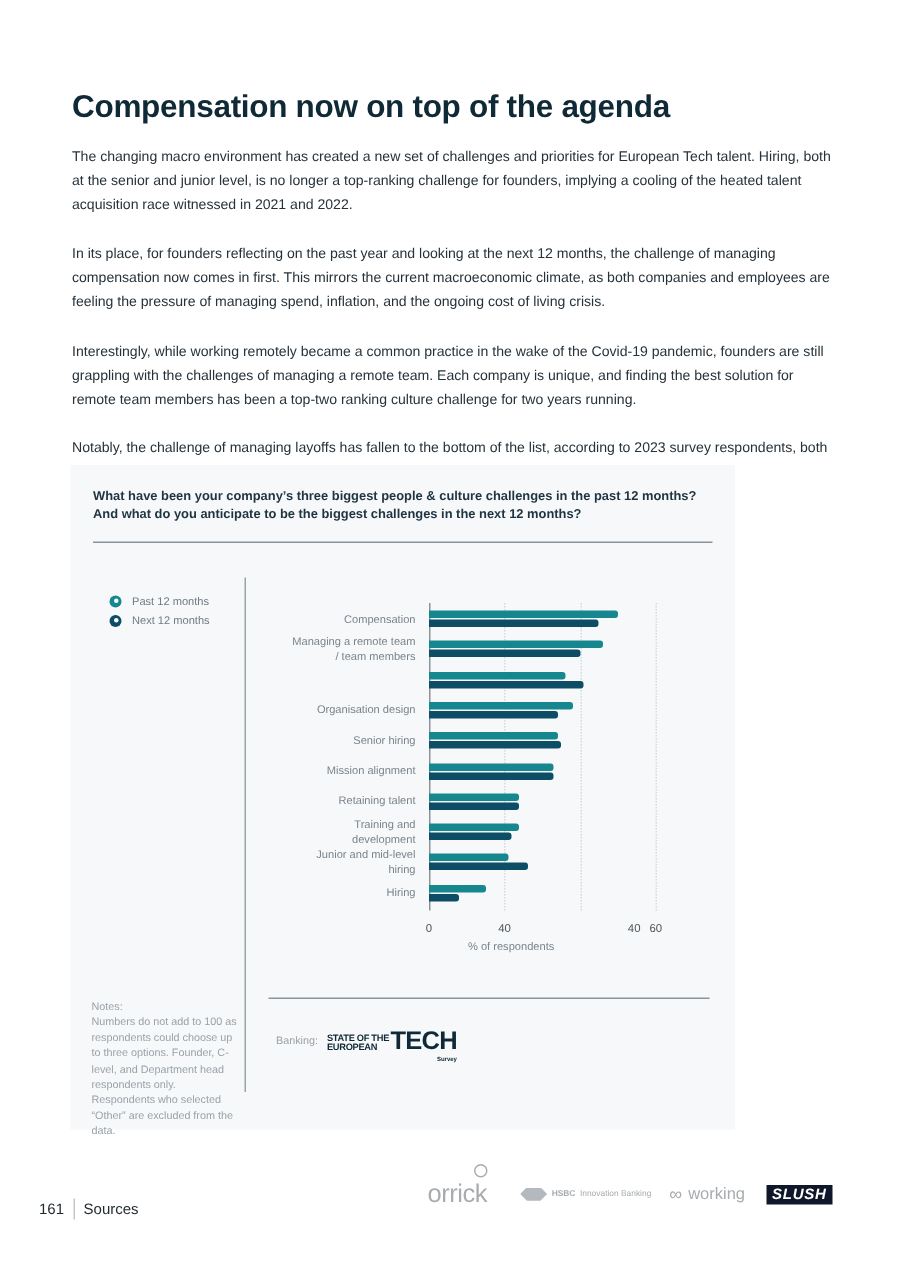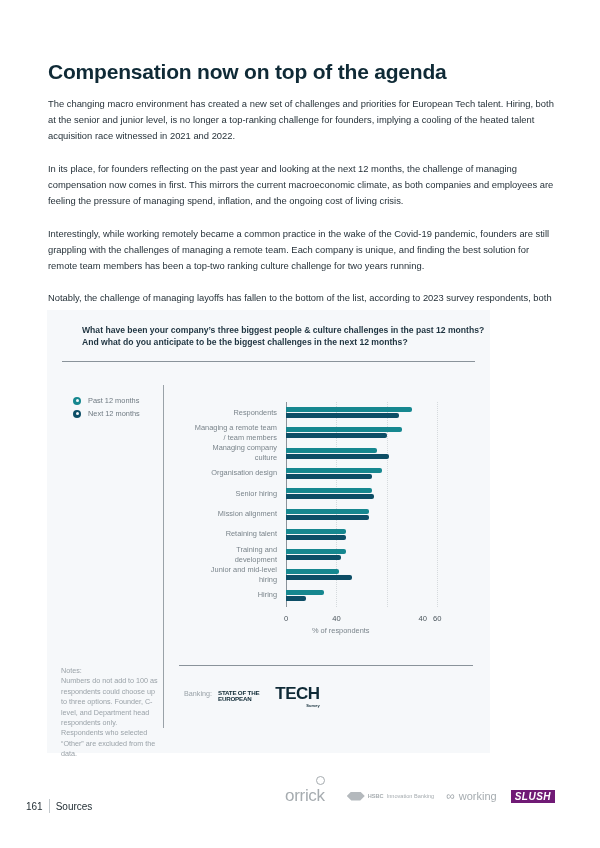--- a/index.html
+++ b/index.html
@@ -4,21 +4,21 @@
 <style>
   * { box-sizing: border-box; margin: 0; padding: 0; }
   html, body { width: 600px; height: 848px; background: #ffffff; overflow: hidden; }
   body { position: relative; font-family: "Liberation Sans", sans-serif; color: #1e2a30; }
 
   .title { position: absolute; left: 48px; top: 60px; font-size: 21px; font-weight: bold; color: #0f2a36; letter-spacing: -0.2px; }
   .body-text { position: absolute; left: 48px; top: 96px; width: 510px; font-size: 9.4px; line-height: 16.2px; color: #26323a; }
   .body-text p { margin-bottom: 16.2px; }
 
   .panel { position: absolute; left: 47px; top: 310px; width: 443px; height: 443px; background: #f6f8fa; }
-  .question { position: absolute; left: 15px; top: 14px; width: 420px; font-size: 8.6px; line-height: 12.4px; font-weight: bold; color: #1f3440; margin-left: 20px; }
+  .question { position: absolute; left: 15px; top: 14px; width: 420px; font-size: 8.6px; line-height: 12.4px; font-weight: bold; color: #1f3440; }
   .q-rule { position: absolute; left: 15px; top: 51px; width: 413px; height: 1px; background: #8a939a; }
 
   .legend { position: absolute; left: 26px; top: 84px; }
   .legend-item { display: flex; align-items: center; height: 13px; font-size: 7.4px; color: #6f7a82; }
   .legend-dot { width: 8px; height: 8px; border-radius: 50%; margin-right: 7px; position: relative; }
   .legend-dot::after { content: ""; position: absolute; left: 2.5px; top: 2.5px; width: 3px; height: 3px; border-radius: 50%; background: #f6f8fa; }
 
   .vdiv { position: absolute; left: 116px; top: 75px; width: 1px; height: 343px; background: #9aa2a8; }
 
   .chart { position: absolute; left: 0; top: 0; width: 443px; height: 443px; }
@@ -28,34 +28,34 @@
   .bar { position: absolute; left: 239px; height: 5px; border-radius: 0 2px 2px 0; }
   .tick { position: absolute; top: 304px; font-size: 7.6px; color: #4a555c; transform: translateX(-50%); }
   .xlabel { position: absolute; left: 265px; top: 316px; font-size: 7.4px; color: #7a848b; }
 
   .notes { position: absolute; left: 14px; top: 344px; width: 100px; font-size: 7.2px; line-height: 10.4px; color: #9aa2a8; margin-top: 12px; }
   .sources-rule { position: absolute; left: 132px; top: 355px; width: 294px; height: 1px; background: #8a939a; }
   .sources { position: absolute; left: 137px; top: 375px; display: flex; align-items: center; }
   .sources-label { font-size: 7.2px; color: #9aa2a8; margin-right: 6px; }
   .setlogo { display: flex; align-items: flex-end; color: #0f2a36; font-weight: bold; line-height: 1; position: relative; }
   .setlogo .left { display: flex; flex-direction: column; font-size: 6.2px; letter-spacing: -0.2px; }
-  .setlogo .tech { font-size: 17px; letter-spacing: -0.5px; margin-left: 16px; }
+  .setlogo .tech { font-size: 17px; letter-spacing: -0.5px; margin-left: 1px; }
   .setlogo .survey { position: absolute; right: 0; bottom: -6px; font-size: 4px; }
 
   .footer { position: absolute; left: 26px; top: 799px; display: flex; align-items: center; font-size: 10px; color: #1e2a30; }
   .footer .sep { width: 1px; height: 14px; background: #c2c8cc; margin: 0 6px; }
   .logos { position: absolute; left: 285px; top: 786px; display: flex; align-items: center; color: #a6acb0; }
   .orrick { position: relative; font-size: 17px; margin-right: 22px; letter-spacing: -0.3px; }
   .orrick .ring { position: absolute; right: 0px; top: -10px; width: 9px; height: 9px; border: 1.5px solid #a6acb0; border-radius: 50%; }
   .hsbc { display: flex; align-items: center; font-size: 5.6px; margin-right: 12px; }
   .hsbc .mark { width: 18px; height: 9px; background: #b4b9bd; clip-path: polygon(0 50%, 25% 0, 75% 0, 100% 50%, 75% 100%, 25% 100%); margin-right: 3px; }
   .hsbc b { margin-right: 3px; }
   .affinity { display: flex; align-items: center; font-size: 11px; margin-right: 14px; }
   .affinity .mark { font-size: 12px; margin-right: 4px; }
-  .slush { background: #701a75; color: #ffffff; font-weight: bold; font-style: italic; font-size: 10px; padding: 1px 4px; letter-spacing: 0.5px; }
+  .slush { background: #0f172a; color: #ffffff; font-weight: bold; font-style: italic; font-size: 10px; padding: 1px 4px; letter-spacing: 0.5px; }
 </style>
 </head>
 <body>
 
 <div class="title">Compensation now on top of the agenda</div>
 
 <div class="body-text">
   <p>The changing macro environment has created a new set of challenges and priorities for European Tech talent. Hiring, both at the senior and junior level, is no longer a top-ranking challenge for founders, implying a cooling of the heated talent acquisition race witnessed in 2021 and 2022.</p>
   <p>In its place, for founders reflecting on the past year and looking at the next 12 months, the challenge of managing compensation now comes in first. This mirrors the current macroeconomic climate, as both companies and employees are feeling the pressure of managing spend, inflation, and the ongoing cost of living crisis.</p>
   <p>Interestingly, while working remotely became a common practice in the wake of the Covid-19 pandemic, founders are still grappling with the challenges of managing a remote team. Each company is unique, and finding the best solution for remote team members has been a top-two ranking culture challenge for two years running.</p>
@@ -81,29 +81,27 @@
 
   <div class="chart" id="chart">
     <div class="axis-line"></div>
   <div class="tick" style="left: 239px;">0</div>
       <div class="grid" style="left: 289.4px;"></div>
       <div class="tick" style="left: 289.4px;">40</div>
       <div class="grid" style="left: 339.8px;"></div>
       <div class="tick" style="left: 339.8px; margin-left: 36px;">40</div>
       <div class="grid" style="left: 390.2px;"></div>
       <div class="tick" style="left: 390.2px;">60</div>
-      <div class="cat-label" style="top: 97.5px;">Respondents</div>
+      <div class="cat-label" style="top: 97.5px;">Compensation</div>
       <div class="bar" style="top: 97px; width: 126px; background: rgb(22, 135, 143);"></div>
       <div class="bar" style="top: 103px; width: 113.4px; background: rgb(13, 78, 102);"></div>
       <div class="cat-label" style="top: 112.8px;">Managing a remote team
 / team members</div>
       <div class="bar" style="top: 117.3px; width: 115.92px; background: rgb(22, 135, 143);"></div>
       <div class="bar" style="top: 123.3px; width: 100.8px; background: rgb(13, 78, 102);"></div>
-      <div class="cat-label" style="top: 133.1px;">Managing company
-culture</div>
       <div class="bar" style="top: 137.6px; width: 90.72px; background: rgb(22, 135, 143);"></div>
       <div class="bar" style="top: 143.6px; width: 103.32px; background: rgb(13, 78, 102);"></div>
       <div class="cat-label" style="top: 158.4px;">Organisation design</div>
       <div class="bar" style="top: 157.9px; width: 95.76px; background: rgb(22, 135, 143);"></div>
       <div class="bar" style="top: 163.9px; width: 85.68px; background: rgb(13, 78, 102);"></div>
       <div class="cat-label" style="top: 178.7px;">Senior hiring</div>
       <div class="bar" style="top: 178.2px; width: 85.68px; background: rgb(22, 135, 143);"></div>
       <div class="bar" style="top: 184.2px; width: 88.2px; background: rgb(13, 78, 102);"></div>
       <div class="cat-label" style="top: 199px;">Mission alignment</div>
       <div class="bar" style="top: 198.5px; width: 83.16px; background: rgb(22, 135, 143);"></div>

